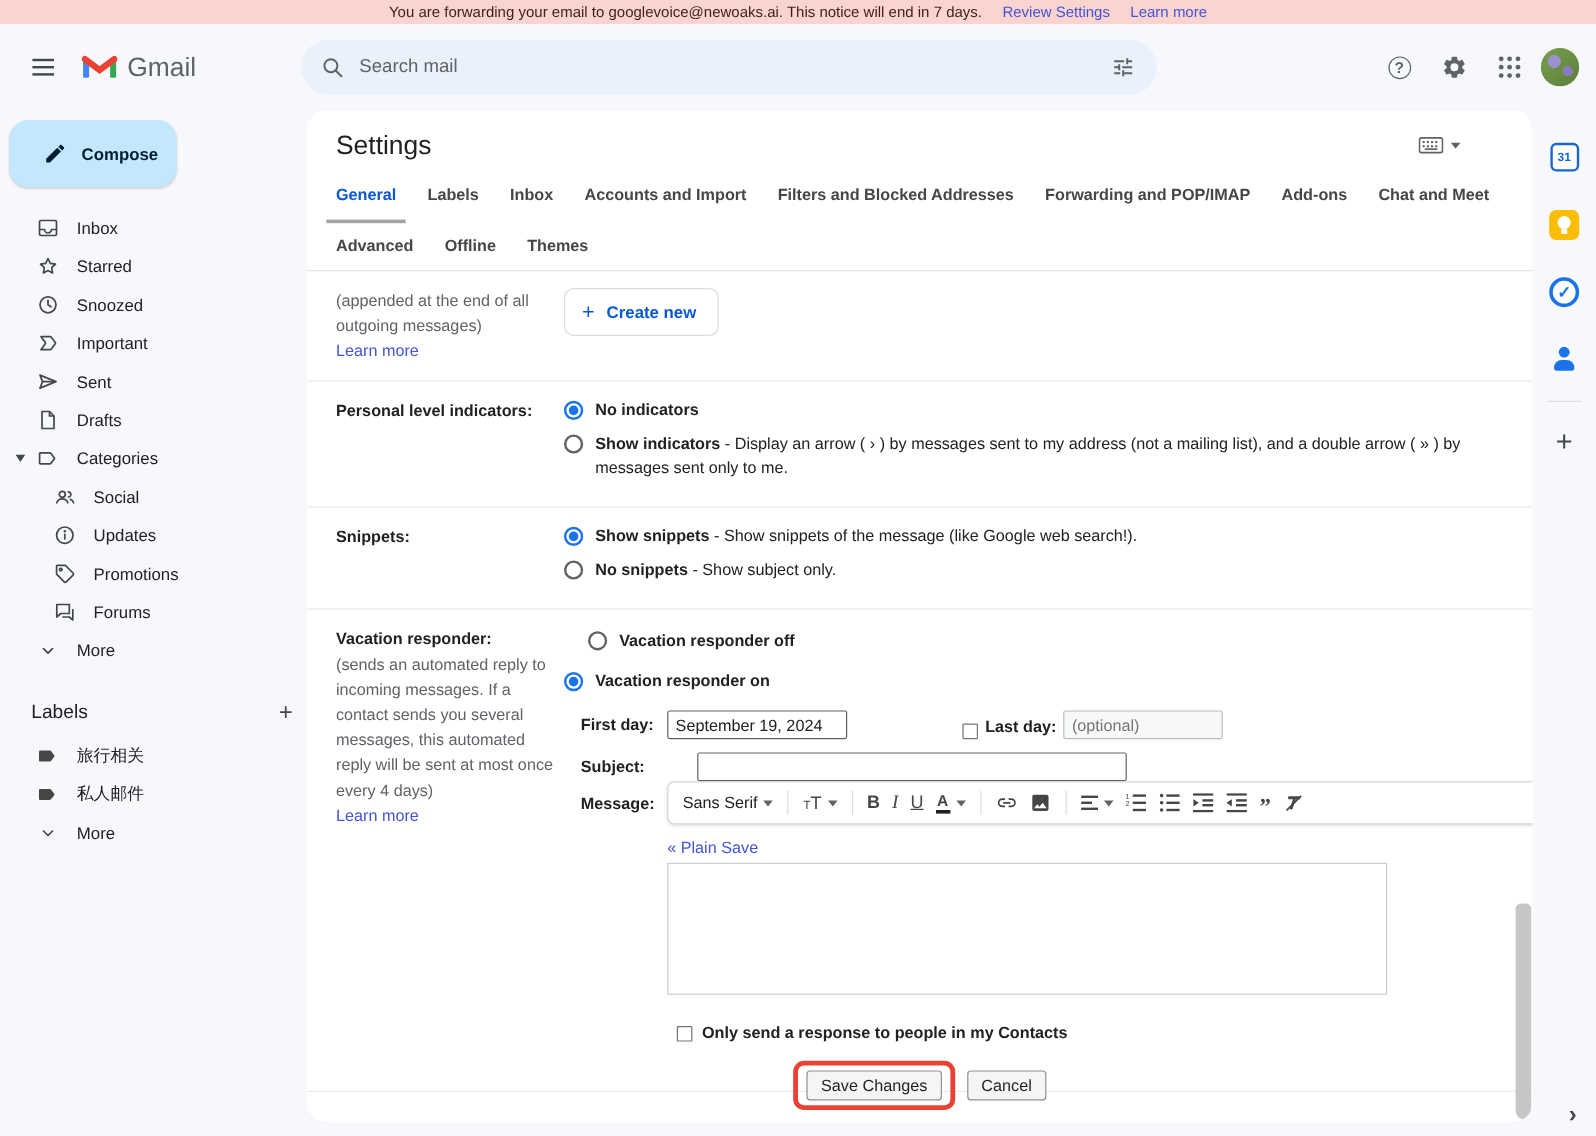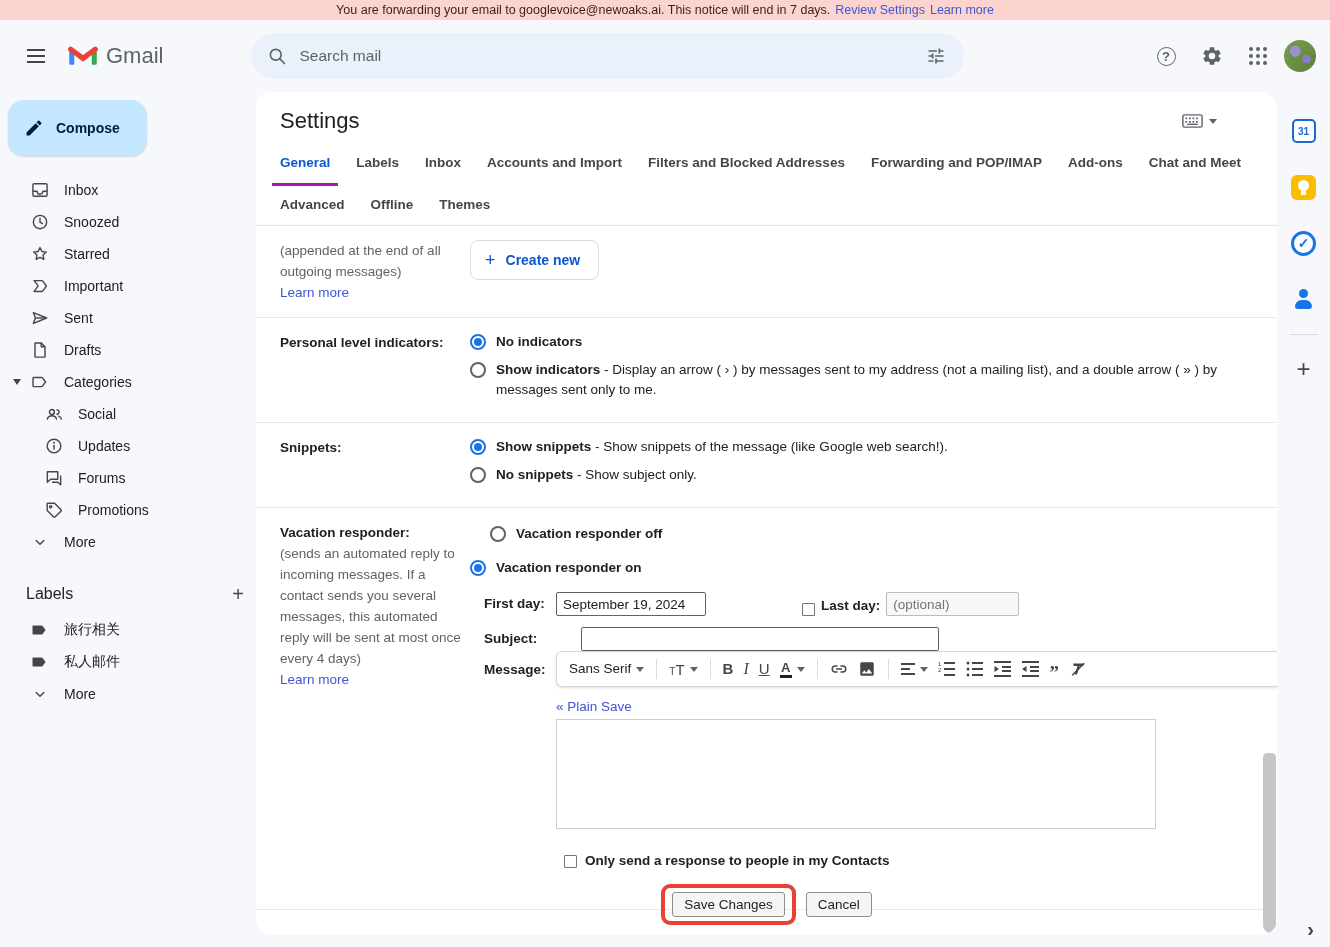--- a/index.html
+++ b/index.html
@@ -1,20 +1,20 @@
 <!DOCTYPE html>
 <html><head>
 <meta charset="utf-8">
 <style>
   * { margin:0; padding:0; box-sizing:border-box; }
   html,body { width:1330px; height:947px; overflow:hidden; }
   body { font-family:"Liberation Sans", sans-serif; background:#f6f8fc; color:#202124; }
 
   
-  .banner { height:20px; background:#fbd3cf; display:flex; align-items:center; justify-content:center; gap:5px; font-size:12.5px; color:#3c1e1c; }
+  .banner { height:20px; background:#fbd3cf; display:flex; align-items:center; justify-content:center; gap:17px; font-size:12.5px; color:#3c1e1c; }
   .banner a { color:#4255d4; text-decoration:none; cursor:pointer; }
 
   
   .header { height:72px; display:flex; align-items:center; }
   .hamburger { width:48px; height:48px; margin-left:12px; border-radius:50%; display:flex; flex-direction:column; justify-content:center; align-items:center; gap:4px; cursor:pointer; }
   .hamburger i { display:block; width:18px; height:2px; background:#444746; }
   .logo { display:flex; align-items:center; gap:8px; margin-left:8px; }
   .logo-text { font-size:22px; color:#5f6368; }
   .search { margin-left:88px; width:713px; height:46px; background:#eaf1fb; border-radius:23px; display:flex; align-items:center; padding:0 8px 0 16px; }
   .search input { flex:1; border:none; outline:none; background:transparent; font-size:15.5px; color:#202124; margin-left:12px; font-family:"Liberation Sans", sans-serif; }
@@ -24,41 +24,41 @@
   .help-circle { width:19px; height:19px; border:1.8px solid #5f6368; border-radius:50%; display:flex; align-items:center; justify-content:center; font-size:13px; font-weight:bold; color:#5f6368; }
   .apps-grid { display:grid; grid-template-columns:repeat(3,4px); grid-template-rows:repeat(3,4px); gap:3px; }
   .apps-grid i { width:4px; height:4px; border-radius:50%; background:#5f6368; }
   .avatar { width:32px; height:32px; border-radius:50%; background:radial-gradient(circle at 35% 35%, #9b8fd0 0 18%, transparent 19%), radial-gradient(circle at 70% 60%, #8a7cc2 0 14%, transparent 15%), linear-gradient(135deg,#7a9e4f,#5c7f3a); cursor:pointer; }
 
   
   .content { display:flex; height:855px; }
 
   
   .sidebar { width:256px; flex-shrink:0; padding-top:8px; position:relative; }
-  .compose { margin:0 0 18px 8px; width:139px; height:56px; border-radius:16px; background:#c2e7ff; display:flex; align-items:center; gap:12px; padding-left:16px; font-size:14px; font-weight:bold; color:#001d35; cursor:pointer; box-shadow:0 1px 2px rgba(0,0,0,.15); }
+  .compose { margin:0 0 18px 8px; width:139px; height:56px; border-radius:16px; background:#c2e7ff; display:flex; align-items:center; gap:12px; padding-left:28px; font-size:14px; font-weight:bold; color:#001d35; cursor:pointer; box-shadow:0 1px 2px rgba(0,0,0,.15); }
   .nav-item { position:relative; height:32px; display:flex; align-items:center; font-size:14px; color:#202124; border-radius:0 16px 16px 0; cursor:pointer; }
   .nav-item .nicon { position:absolute; left:30px; width:20px; height:20px; display:flex; align-items:center; justify-content:center; }
   .nav-item .nlabel { margin-left:64px; }
   .nav-item.sub .nicon { left:44px; }
   .nav-item.sub .nlabel { margin-left:78px; }
   .twisty { position:absolute; left:13px; width:0; height:0; border-left:4.5px solid transparent; border-right:4.5px solid transparent; border-top:6px solid #444746; }
   .labels-head { display:flex; align-items:center; margin:26px 12px 10px 26px; }
   .labels-head .lh-text { font-size:16px; color:#202124; flex:1; }
   .plus-glyph { font-size:20px; color:#444746; line-height:1; }
 
   
   .main-card { flex:1; background:#ffffff; border-radius:16px; margin-bottom:12px; position:relative; overflow:hidden; }
   .settings-titlebar { display:flex; align-items:center; padding:16px 24px 10px 24px; }
   .settings-title { font-size:22px; color:#202124; flex:1; }
   .kbd-picker { display:flex; align-items:center; gap:6px; margin-right:36px; cursor:pointer; }
   .caret { width:0; height:0; border-left:4px solid transparent; border-right:4px solid transparent; border-top:5px solid #5f6368; }
   .tabs { padding:0 16px; border-bottom:1px solid #e0e3e7; }
   .tabrow { display:flex; }
   .tab { padding:11px 8px 13px 8px; margin-right:10px; font-size:13.5px; font-weight:bold; color:#444746; cursor:pointer; white-space:nowrap; }
-  .tab.active { color:#0b57d0; border-bottom:3px solid #a21caf; }
+  .tab.active { color:#0b57d0; border-bottom:3px solid #a3a3a3; }
 
   .row { display:flex; padding:14px 24px; border-bottom:1px solid #e8eaed; }
   .row-label { width:190px; flex-shrink:0; font-size:13.5px; line-height:21px; }
   .row-label b { color:#202124; }
   .row-note { color:#5f6368; }
   .row-content { flex:1; font-size:13.5px; line-height:20px; padding-right:24px; }
   a.glink { color:#4255d4; text-decoration:none; cursor:pointer; }
 
   .create-new { display:inline-flex; align-items:center; gap:10px; border:1px solid #dadce0; border-radius:8px; padding:9px 18px 9px 14px; color:#0b57d0; font-size:14px; font-weight:bold; cursor:pointer; background:#fff; }
   .create-new .plus { font-size:18px; font-weight:normal; }
@@ -202,34 +202,34 @@
       <span class="nicon">
           <svg width="20" height="20" viewBox="0 0 24 24" fill="none" stroke="#444746" stroke-width="1.7" stroke-linejoin="round">
             <rect x="3.5" y="4.5" width="17" height="15" rx="1.5"></rect>
             <path d="M3.5 13.5h5a3.5 3.5 0 007 0h5"></path>
           </svg>
         </span>
       <span class="nlabel">Inbox</span>
     </div>
     <div class="nav-item">
       <span class="nicon">
+          <svg width="20" height="20" viewBox="0 0 24 24" fill="none" stroke="#444746" stroke-width="1.7" stroke-linejoin="round">
+            <path d="M12 4.3l2.3 4.7 5.2.7-3.8 3.6.9 5.2L12 16l-4.6 2.5.9-5.2-3.8-3.6 5.2-.7z"></path>
+          </svg>
+        </span>
+      <span class="nlabel">Starred</span>
+    </div>
+    <div class="nav-item">
+      <span class="nicon">
           <svg width="20" height="20" viewBox="0 0 24 24" fill="none" stroke="#444746" stroke-width="1.7" stroke-linecap="round">
             <circle cx="12" cy="12" r="8"></circle>
             <path d="M12 7.5V12l3 2"></path>
           </svg>
         </span>
       <span class="nlabel">Snoozed</span>
-    </div>
-    <div class="nav-item">
-      <span class="nicon">
-          <svg width="20" height="20" viewBox="0 0 24 24" fill="none" stroke="#444746" stroke-width="1.7" stroke-linejoin="round">
-            <path d="M12 4.3l2.3 4.7 5.2.7-3.8 3.6.9 5.2L12 16l-4.6 2.5.9-5.2-3.8-3.6 5.2-.7z"></path>
-          </svg>
-        </span>
-      <span class="nlabel">Starred</span>
     </div>
     <div class="nav-item">
       <span class="nicon">
           <svg width="20" height="20" viewBox="0 0 24 24" fill="none" stroke="#444746" stroke-width="1.7" stroke-linejoin="round">
             <path d="M5 5.5h9.3a1 1 0 01.8.4l4.2 5.5a1 1 0 010 1.2l-4.2 5.5a1 1 0 01-.8.4H5l4.4-6.1a1 1 0 000-1.2z"></path>
           </svg>
         </span>
       <span class="nlabel">Important</span>
     </div>
     <div class="nav-item">
@@ -275,34 +275,34 @@
             <circle cx="12" cy="12" r="8.2"></circle>
             <path d="M12 11.2v4.6"></path>
             <path d="M12 8.1v.01" stroke-width="2.4"></path>
           </svg>
         </span>
       <span class="nlabel">Updates</span>
     </div>
     <div class="nav-item sub">
       <span class="nicon">
           <svg width="20" height="20" viewBox="0 0 24 24" fill="none" stroke="#444746" stroke-width="1.7" stroke-linejoin="round">
+            <path d="M12.6 3.8l7.6 7.6a1.5 1.5 0 010 2.1l-6.7 6.7a1.5 1.5 0 01-2.1 0l-7.6-7.6V4.5a.7.7 0 01.7-.7z"></path>
+            <circle cx="8" cy="8" r="1.3"></circle>
+          </svg>
+        </span>
+      <span class="nlabel">Promotions</span>
+    </div>
+    <div class="nav-item sub">
+      <span class="nicon">
+          <svg width="20" height="20" viewBox="0 0 24 24" fill="none" stroke="#444746" stroke-width="1.7" stroke-linejoin="round">
             <path d="M4 4.5h12.5v9H8l-4 3.5z"></path>
             <path d="M20 9v11l-3.5-3H9.5"></path>
           </svg>
         </span>
       <span class="nlabel">Forums</span>
-    </div>
-    <div class="nav-item sub">
-      <span class="nicon">
-          <svg width="20" height="20" viewBox="0 0 24 24" fill="none" stroke="#444746" stroke-width="1.7" stroke-linejoin="round">
-            <path d="M12.6 3.8l7.6 7.6a1.5 1.5 0 010 2.1l-6.7 6.7a1.5 1.5 0 01-2.1 0l-7.6-7.6V4.5a.7.7 0 01.7-.7z"></path>
-            <circle cx="8" cy="8" r="1.3"></circle>
-          </svg>
-        </span>
-      <span class="nlabel">Promotions</span>
     </div>
     <div class="nav-item">
       <span class="nicon">
           <svg width="18" height="18" viewBox="0 0 24 24" fill="none" stroke="#444746" stroke-width="1.9" stroke-linecap="round" stroke-linejoin="round">
             <path d="M7 10l5 5 5-5"></path>
           </svg>
         </span>
       <span class="nlabel">More</span>
     </div>
 

